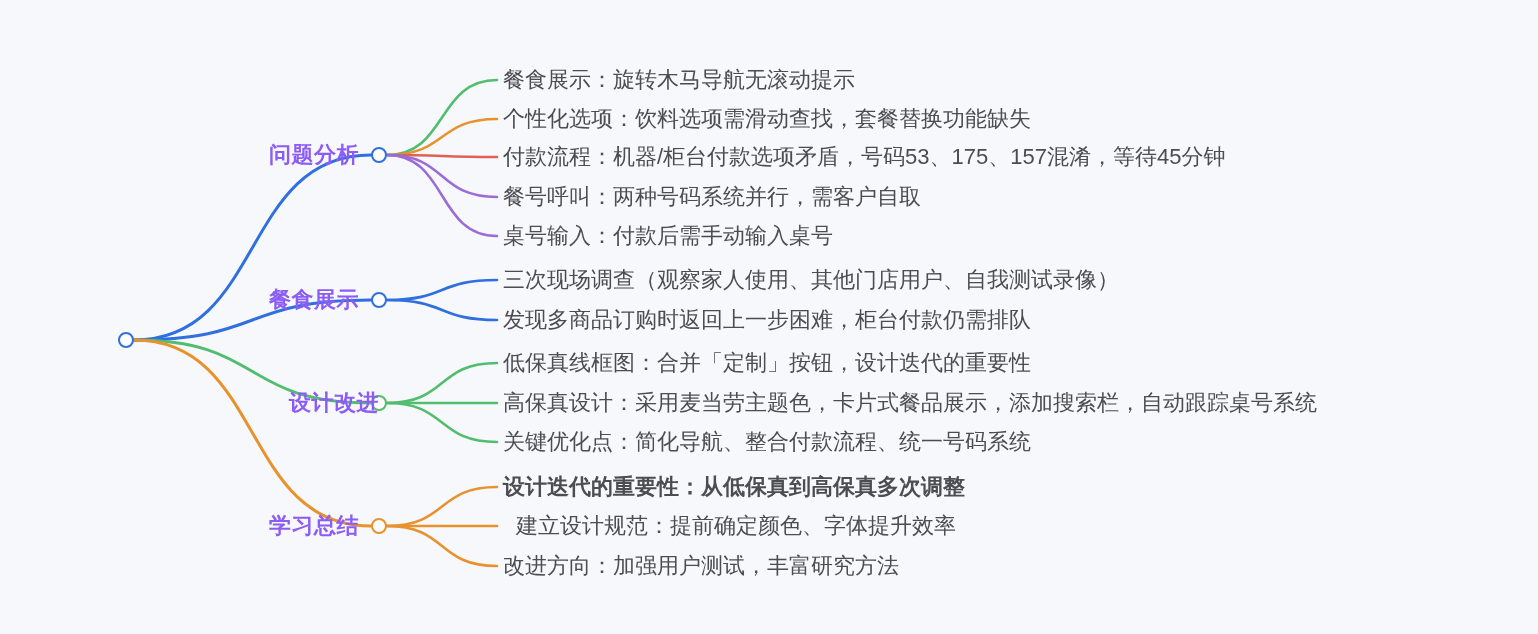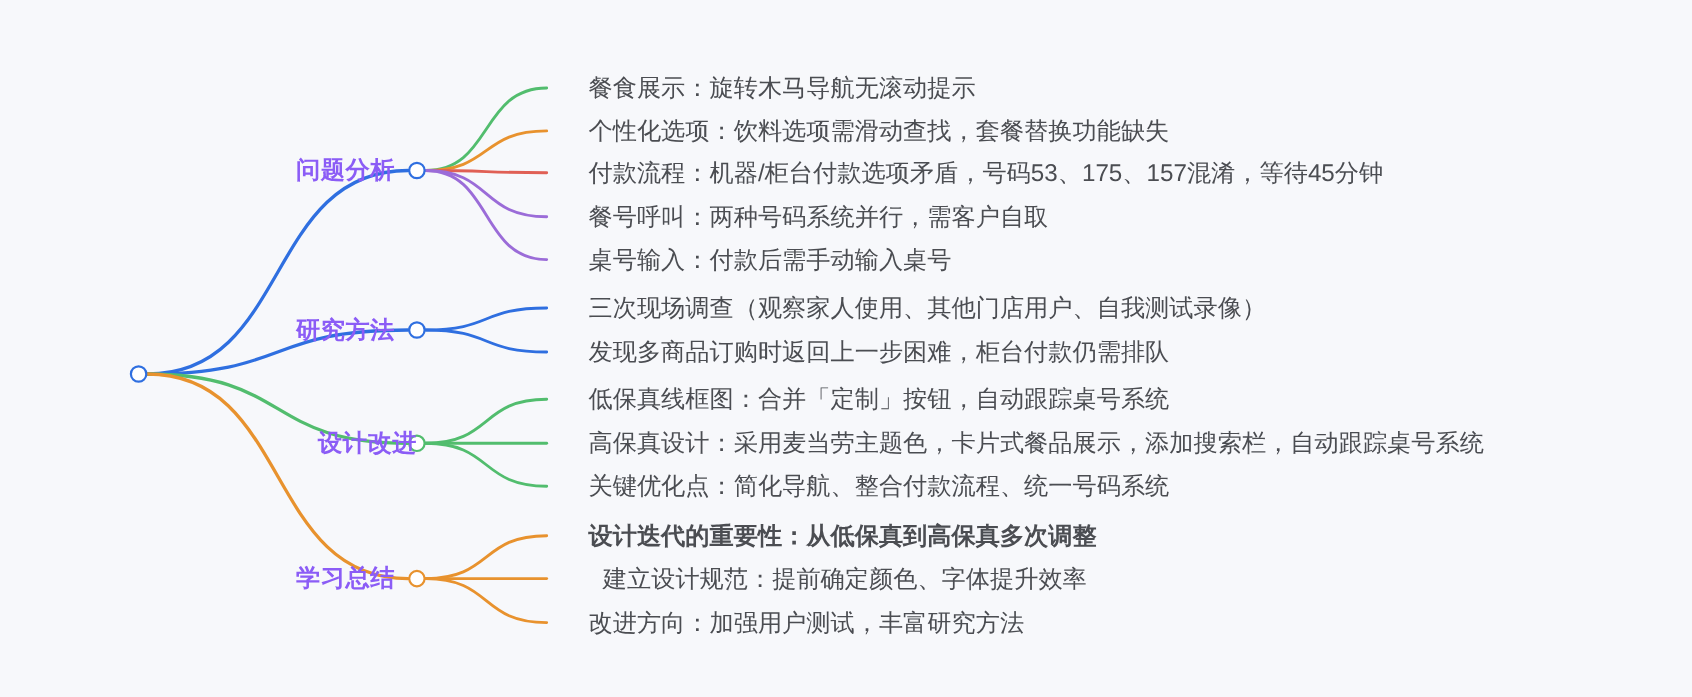--- a/index.html
+++ b/index.html
@@ -51,21 +51,20 @@
     line-height: 1;
   }
   .leaf-label {
     position: absolute;
     transform: translateY(-50%);
     font-size: 22px;
     font-weight: normal;
     color: #4b4d52;
     white-space: nowrap;
     line-height: 1.15;
-    margin-left: 32px;
   }
 </style>
 </head>
 <body>
 
 <div id="mindmap-root">
 
   <svg id="connector-layer" viewBox="0 0 1538 634" width="1538" height="634" xmlns="http://www.w3.org/2000/svg">
       <path d="M 134 340 C 264.35 340, 240.64999999999998 155, 371 155" fill="none" stroke="#2f6fe0" stroke-width="3" stroke-linecap="round"></path>
       <path d="M 134 340 C 264.35 340, 240.64999999999998 300, 371 300" fill="none" stroke="#2f6fe0" stroke-width="3" stroke-linecap="round"></path>
@@ -89,26 +88,26 @@
   <div id="nodes-layer">
       <div class="node-dot" style="left: 126px; top: 340px; border-color: rgb(47, 111, 224);"></div>
       <div class="node-dot" style="left: 379px; top: 155px; border-color: rgb(47, 111, 224);"></div>
       <div class="branch-label" style="left: 359px; top: 155px;">问题分析</div>
       <div class="leaf-label" style="left: 503px; top: 80px;">餐食展示：旋转木马导航无滚动提示</div>
       <div class="leaf-label" style="left: 503px; top: 119px; text-align: right;">个性化选项：饮料选项需滑动查找，套餐替换功能缺失</div>
       <div class="leaf-label" style="left: 503px; top: 157px;">付款流程：机器/柜台付款选项矛盾，号码53、175、157混淆，等待45分钟</div>
       <div class="leaf-label" style="left: 503px; top: 197px;">餐号呼叫：两种号码系统并行，需客户自取</div>
       <div class="leaf-label" style="left: 503px; top: 236px;">桌号输入：付款后需手动输入桌号</div>
       <div class="node-dot" style="left: 379px; top: 300px; border-color: rgb(47, 111, 224);"></div>
-      <div class="branch-label" style="left: 359px; top: 300px;">研究方法</div>
+      <div class="branch-label" style="left: 359px; top: 300px;">餐食展示</div>
       <div class="leaf-label" style="left: 503px; top: 280px;">三次现场调查（观察家人使用、其他门店用户、自我测试录像）</div>
       <div class="leaf-label" style="left: 503px; top: 320px;">发现多商品订购时返回上一步困难，柜台付款仍需排队</div>
       <div class="node-dot" style="left: 379px; top: 403px; border-color: rgb(82, 189, 110);"></div>
       <div class="branch-label" style="left: 379px; top: 403px;">设计改进</div>
-      <div class="leaf-label" style="left: 503px; top: 363px;">低保真线框图：合并「定制」按钮，自动跟踪桌号系统</div>
+      <div class="leaf-label" style="left: 503px; top: 363px;">低保真线框图：合并「定制」按钮，设计迭代的重要性</div>
       <div class="leaf-label" style="left: 503px; top: 403px;">高保真设计：采用麦当劳主题色，卡片式餐品展示，添加搜索栏，自动跟踪桌号系统</div>
       <div class="leaf-label" style="left: 503px; top: 442px;">关键优化点：简化导航、整合付款流程、统一号码系统</div>
       <div class="node-dot" style="left: 379px; top: 526px; border-color: rgb(232, 146, 46);"></div>
       <div class="branch-label" style="left: 359px; top: 526px;">学习总结</div>
       <div class="leaf-label" style="left: 503px; top: 487px; font-weight: bold;">设计迭代的重要性：从低保真到高保真多次调整</div>
       <div class="leaf-label" style="left: 516px; top: 526px;">建立设计规范：提前确定颜色、字体提升效率</div>
       <div class="leaf-label" style="left: 503px; top: 566px;">改进方向：加强用户测试，丰富研究方法</div>
     </div>
 
 </div>

